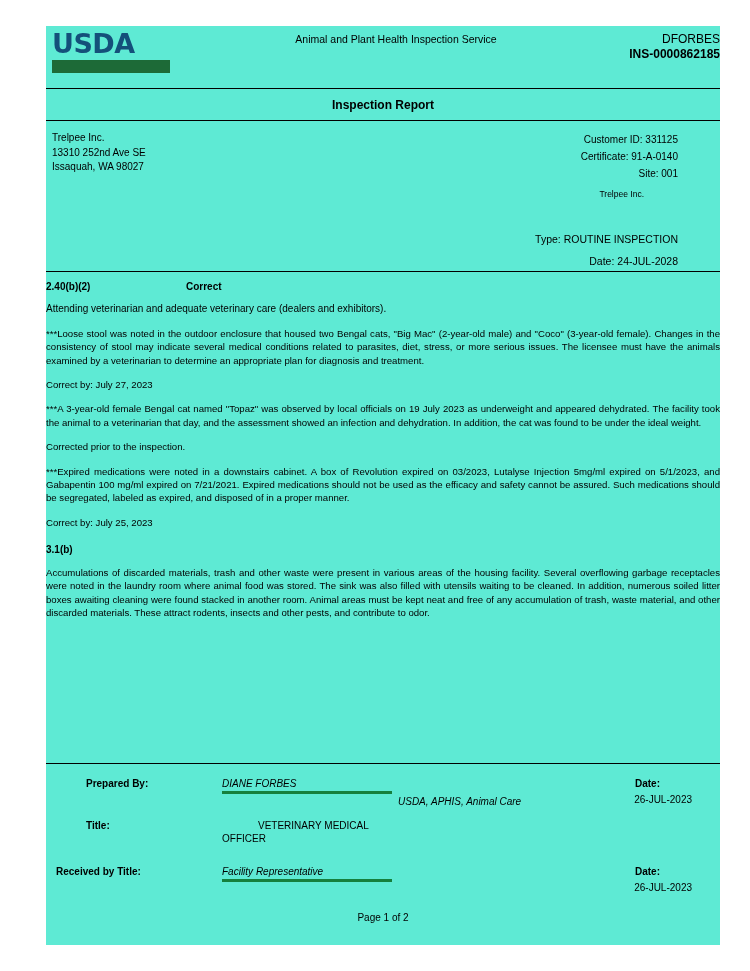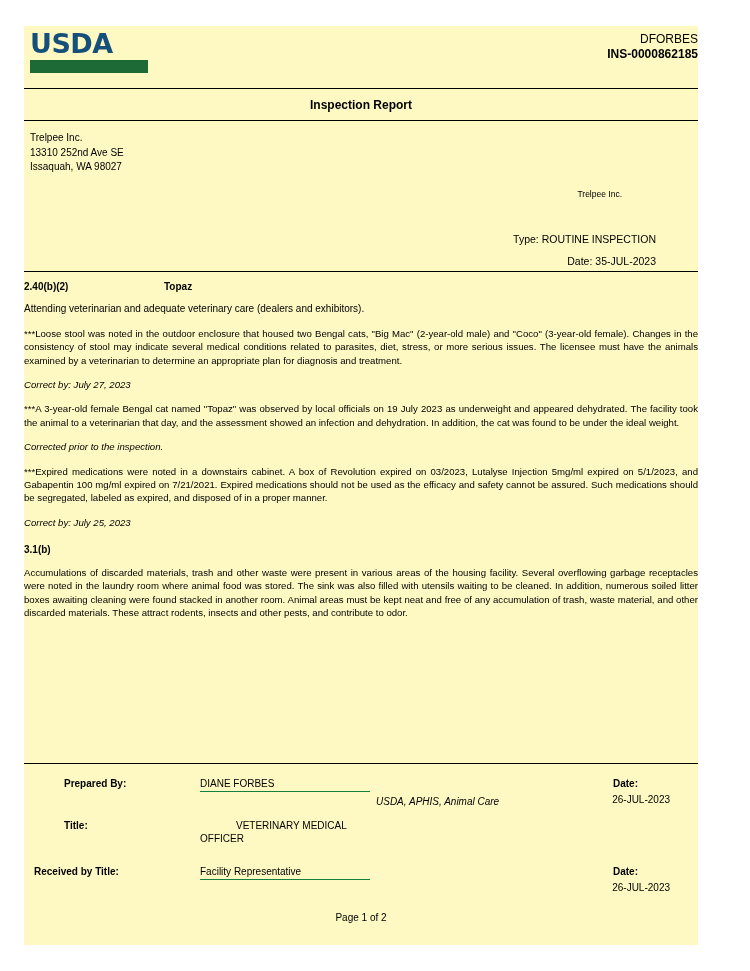--- a/index.html
+++ b/index.html
@@ -14,25 +14,25 @@
     position: relative;
     width: 750px;
     height: 971px;
     background: #ffffff;
     margin: 0 auto;
     overflow: hidden;
     box-sizing: border-box;
   }
   .sheet {
     position: absolute;
-    left: 24px;
+    left: 46px;
     top: 26px;
     width: 674px;
     height: 919px;
-    background: #fef9c3;
+    background: #5eead4;
   }
 
   
   .hdr {
     position: relative;
     height: 62px;
   }
   .logo {
     position: absolute;
     left: 6px;
@@ -141,21 +141,20 @@
     font-weight: normal;
     font-size: 10px;
     margin-bottom: 11px;
   }
   p.narr {
     margin: 0 0 11px 0;
     text-align: justify;
   }
   p.plain {
     margin: 0 0 11px 0;
-    font-style: italic;
   }
   .sec2-code {
     font-weight: bold;
     font-size: 10px;
     margin: 14px 0 9px 0;
   }
   .sec2-head {
     font-weight: bold;
     font-size: 10px;
     margin: 0 0 9px 0;
@@ -180,21 +179,22 @@
   .sig-label {
     position: absolute;
     font-weight: bold;
     text-align: left;
   }
   .sig-value {
     position: absolute;
     font-size: 10px;
   }
   .underline {
-    border-bottom: 1px solid #15803d;
+    border-bottom: 3px solid #15803d;
+    font-style: italic;
   }
   .agency {
     position: absolute;
     left: 352px;
     top: 18px;
     font-size: 10px;
     font-style: italic;
   }
   .date-label {
     position: absolute;
@@ -220,57 +220,72 @@
 
 <div class="page">
   <div class="sheet">
 
     <div class="hdr">
       <div class="logo">
         <div class="logo-text">USDA</div>
         <div class="logo-bar"></div>
       </div>
       <div class="hdr-center">
+        <div>Animal and Plant Health Inspection Service</div>
       </div>
       <div class="hdr-right">
         <div>DFORBES</div>
         <div class="bold">INS-0000862185</div>
       </div>
     </div>
 
     <hr class="rule">
     <div class="title-band">Inspection Report</div>
     <hr class="rule">
 
     <div class="meta">
       <div class="addr">
         <div>Trelpee Inc.</div>
         <div>13310 252nd Ave SE</div>
         <div>Issaquah, WA 98027</div>
       </div>
+      <div class="cust">
+        <div>
+          <span>Customer ID:</span>
+          <span>331125</span>
+        </div>
+        <div>
+          <span>Certificate:</span>
+          <span>91-A-0140</span>
+        </div>
+        <div>
+          <span>Site:</span>
+          <span>001</span>
+        </div>
+      </div>
       <div class="site-sub">Trelpee Inc.</div>
       <div class="typedate">
         <div>
           <span>Type:</span>
           <span>ROUTINE INSPECTION</span>
         </div>
         <div>
           <span>Date:</span>
-          <span>35-JUL-2023</span>
+          <span>24-JUL-2028</span>
         </div>
       </div>
     </div>
 
     <hr class="rule">
 
     <div class="body-sec">
 
       <div class="cite-row">
         <div class="cite-code">2.40(b)(2)</div>
-        <div class="cite-type">Topaz</div>
+        <div class="cite-type">Correct</div>
       </div>
       <div class="cite-head">Attending veterinarian and adequate veterinary care (dealers and exhibitors).</div>
       <p class="narr">***Loose stool was noted in the outdoor enclosure that housed two Bengal cats, "Big Mac" (2-year-old male) and "Coco" (3-year-old female). Changes in the consistency of stool may indicate several medical conditions related to parasites, diet, stress, or more serious issues. The licensee must have the animals examined by a veterinarian to determine an appropriate plan for diagnosis and treatment.</p>
       <p class="plain">Correct by: July 27, 2023</p>
       <p class="narr">***A 3-year-old female Bengal cat named "Topaz" was observed by local officials on 19 July 2023 as underweight and appeared dehydrated. The facility took the animal to a veterinarian that day, and the assessment showed an infection and dehydration. In addition, the cat was found to be under the ideal weight.</p>
       <p class="plain">Corrected prior to the inspection.</p>
       <p class="narr">***Expired medications were noted in a downstairs cabinet. A box of Revolution expired on 03/2023, Lutalyse Injection 5mg/ml expired on 5/1/2023, and Gabapentin 100 mg/ml expired on 7/21/2021. Expired medications should not be used as the efficacy and safety cannot be assured. Such medications should be segregated, labeled as expired, and disposed of in a proper manner.</p>
       <p class="plain">Correct by: July 25, 2023</p>
 
       <div class="sec2-code">3.1(b)</div>

